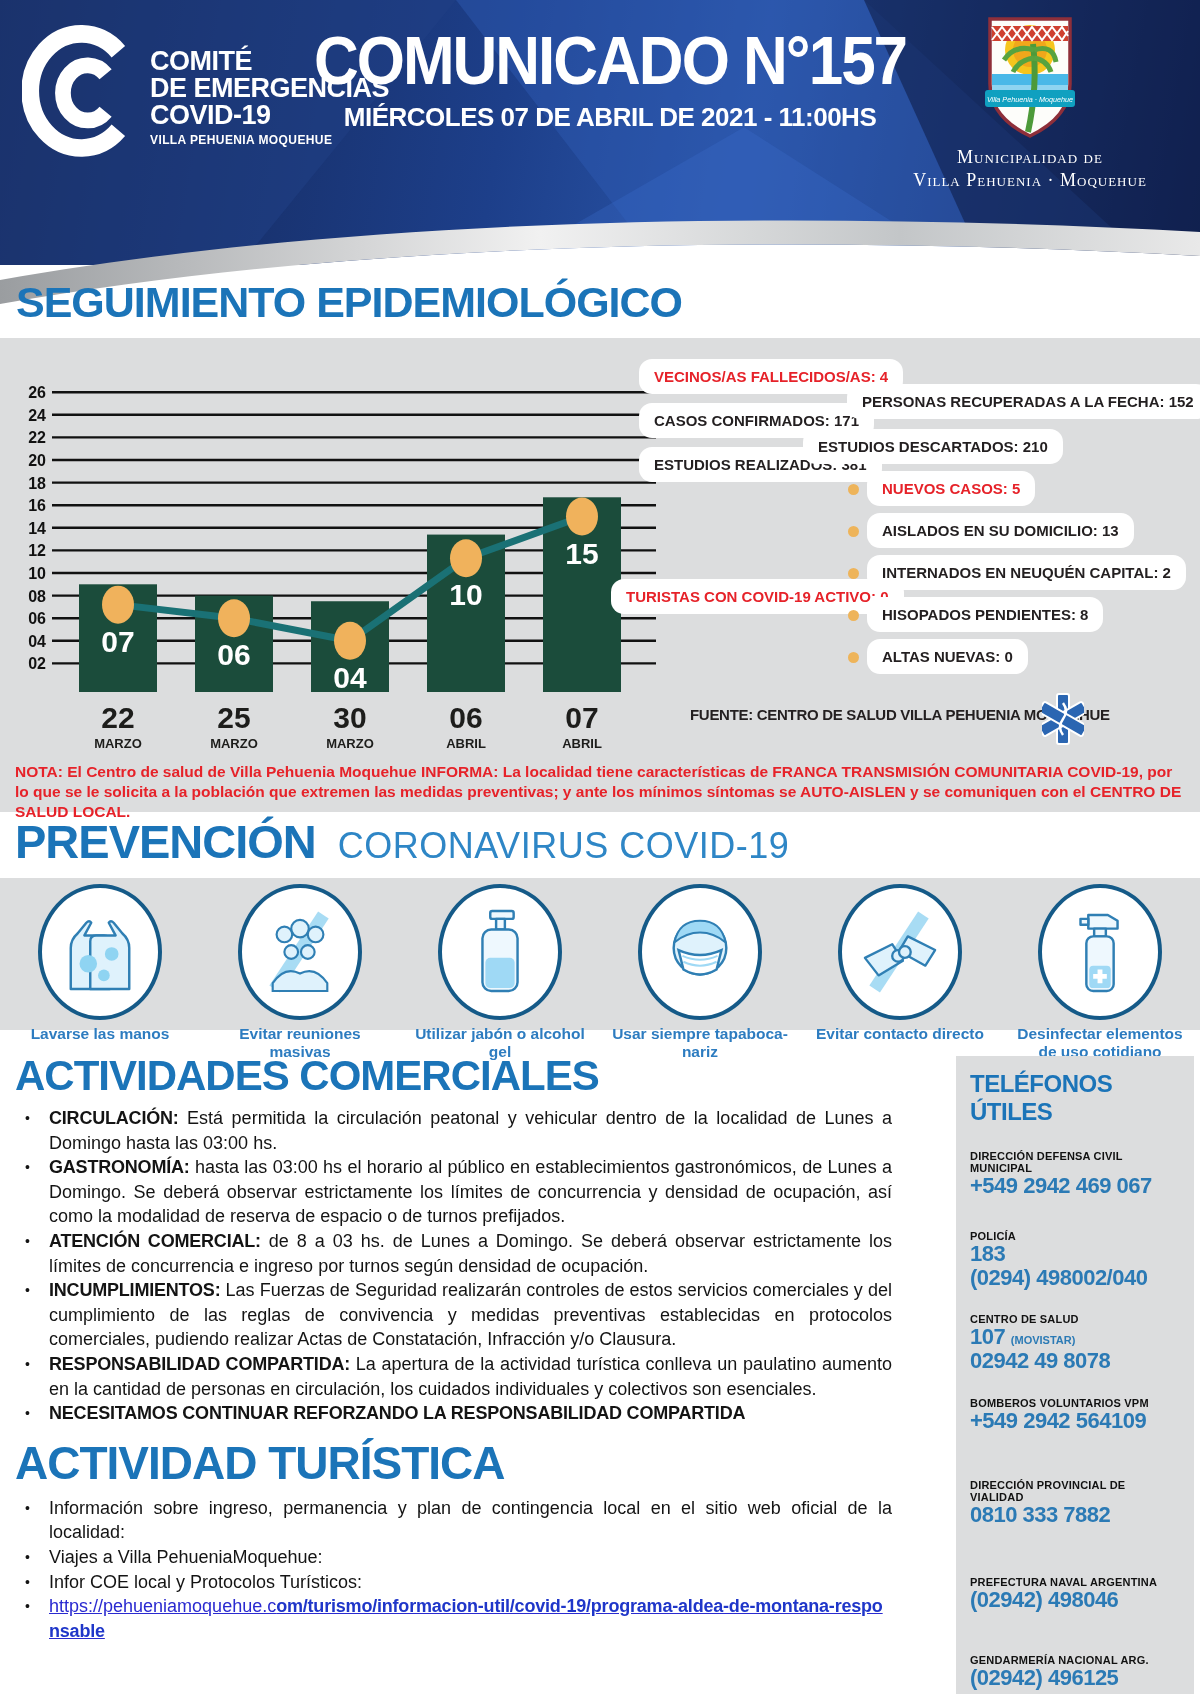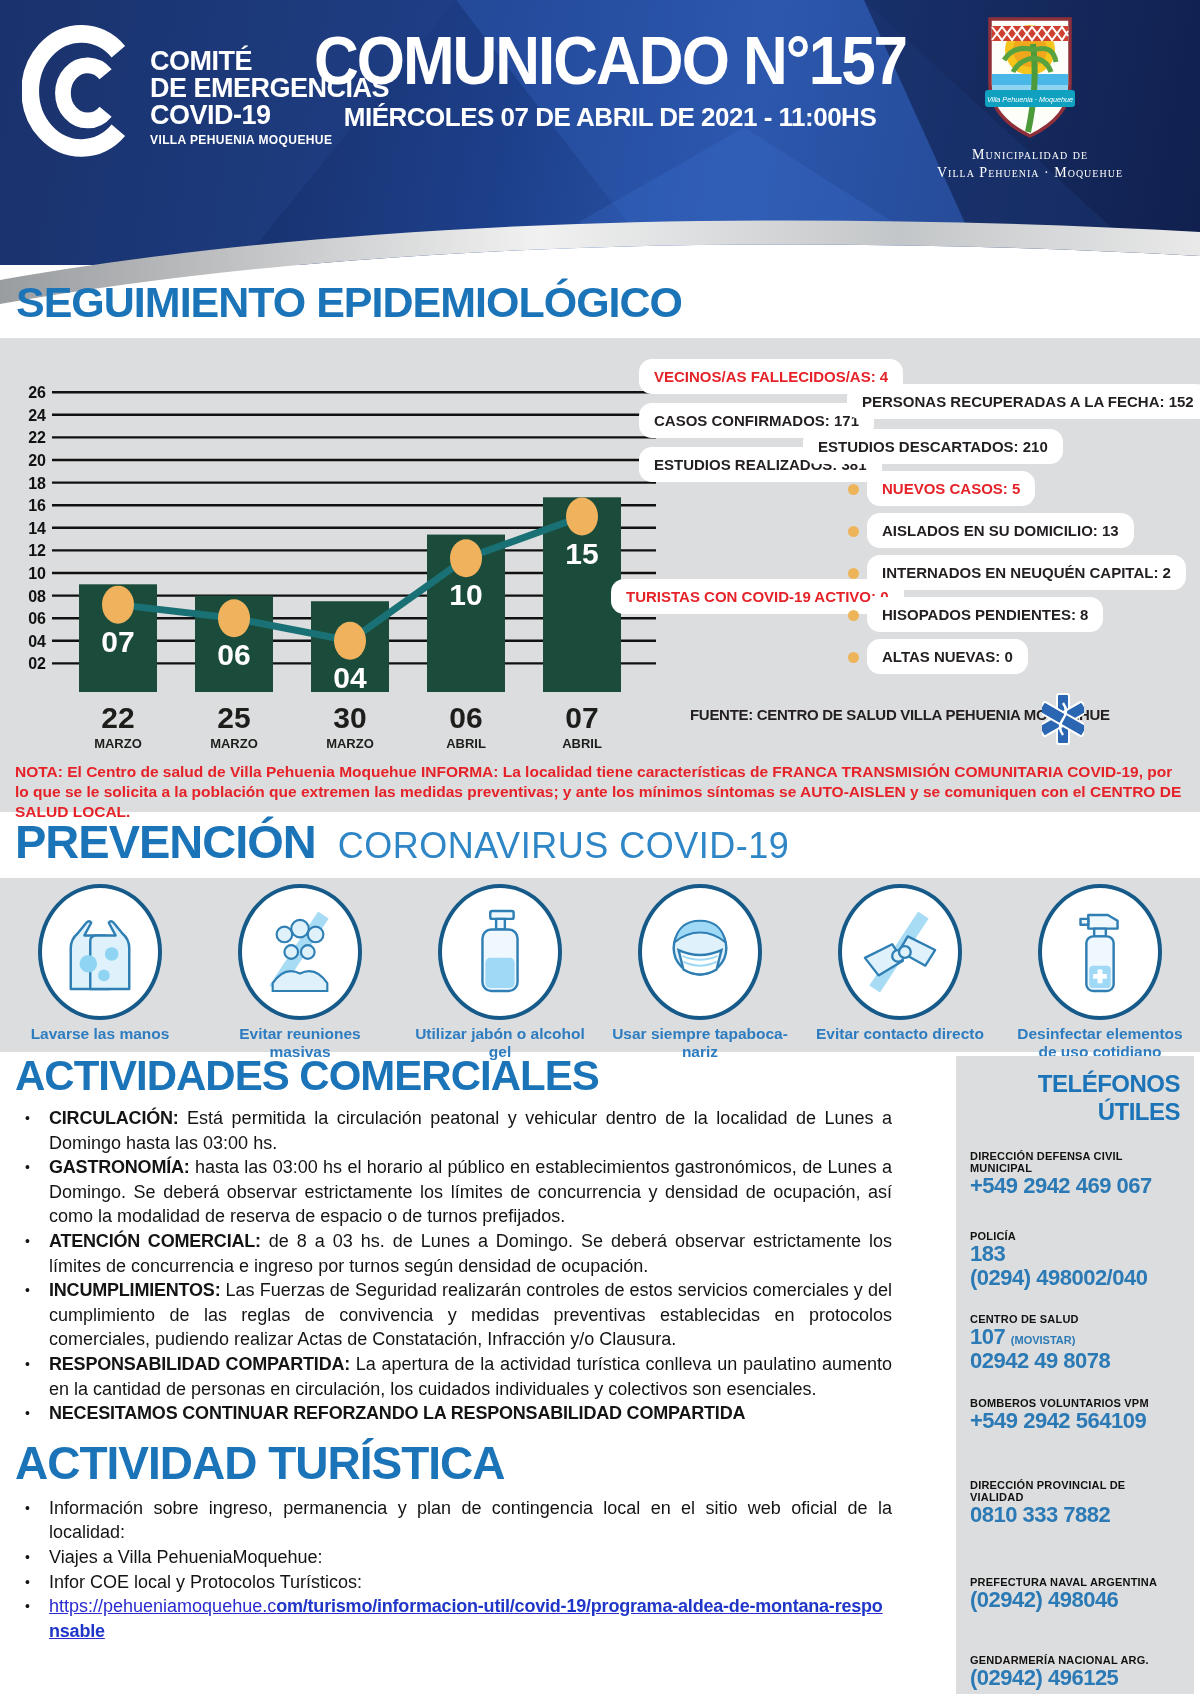--- a/index.html
+++ b/index.html
@@ -18,60 +18,60 @@
   .logo-text{position:absolute;left:150px;top:48px;color:#fff;line-height:1.0;}
   .logo-text .l1{font-size:27px;font-weight:bold;letter-spacing:-.5px;}
   .logo-text .l2{font-size:12px;font-weight:bold;letter-spacing:.4px;margin-top:5px;}
   .masthead{position:absolute;left:300px;top:26px;width:620px;text-align:center;color:#fff;}
   .masthead .title{font-size:62px;font-weight:bold;letter-spacing:-2px;line-height:1.0;
                    transform:scaleY(1.12);transform-origin:top;}
   .masthead .date{font-size:26px;font-weight:bold;letter-spacing:-.5px;margin-top:14px;}
   .muni{position:absolute;left:880px;top:14px;width:300px;text-align:center;color:#fff;}
   .muni .shield{display:block;margin:0 auto;}
   .muni .mn{font-family:"Liberation Serif",serif;font-variant:small-caps;
-            font-size:14px;letter-spacing:1px;line-height:1.25;margin-top:6px;}
+            font-size:18px;letter-spacing:1px;line-height:1.25;margin-top:6px;}
   
   .sec-title{position:absolute;left:16px;top:278px;font-size:43px;font-weight:bold;
              color:#1b74b8;letter-spacing:-1px;}
   .gray-top{position:absolute;left:0;top:338px;width:1200px;height:474px;background:#dcddde;}
   .sbox{position:absolute;background:#fff;border-radius:12px;padding:8px 14px;
         font-size:15px;font-weight:bold;color:#231f20;white-space:nowrap;
         box-shadow:0 0 0 1px #ffffff;}
   .sbox.red{color:#e62229;}
   .bdot{position:absolute;width:11px;height:11px;border-radius:50%;background:#eeb45a;}
   .fuente{position:absolute;left:690px;top:368px;font-size:15px;font-weight:bold;
           color:#231f20;white-space:nowrap;letter-spacing:-.3px;}
   .solicon{position:absolute;left:1042px;top:350px;}
   .nota{position:absolute;left:15px;top:424px;width:1172px;font-size:15.5px;
         font-weight:bold;color:#e62229;line-height:1.28;}
   
   .prev-head{position:absolute;left:15px;top:814px;display:flex;align-items:baseline;gap:22px;}
   .prev-head .pb{font-size:47px;font-weight:bold;color:#1b74b8;letter-spacing:-1px;}
   .prev-head .pr{font-size:36px;color:#2e86c6;letter-spacing:.5px;}
-  .icons-band{position:absolute;left:0;top:878px;width:1200px;height:174px;background:#dcddde;
+  .icons-band{position:absolute;left:0;top:878px;width:1200px;height:152px;background:#dcddde;
               display:flex;justify-content:space-around;align-items:flex-start;padding-top:6px;box-sizing:border-box;}
   .pitem{width:185px;text-align:center;}
   .pcirc{width:116px;height:128px;margin:0 auto;background:#fff;border:4px solid #155a88;
          border-radius:50%;display:flex;align-items:center;justify-content:center;}
   .pcap{margin-top:5px;font-size:15.5px;font-weight:bold;color:#2d7cc0;line-height:1.15;}
   
   .left-col{position:absolute;left:15px;top:1052px;width:877px;}
   .h2{font-size:42px;font-weight:bold;color:#1b74b8;letter-spacing:-1px;margin:0 0 6px 0;}
   .h2.t2{font-size:46px;margin-top:10px;}
   ul.blist{list-style:none;margin:4px 0 0 0;padding:0;font-size:18px;color:#141414;
            line-height:24.6px;text-align:justify;}
   ul.blist li{position:relative;padding-left:34px;}
   ul.blist li::before{content:"•";position:absolute;left:10px;top:0;font-size:14px;color:#141414;}
   ul.blist b{letter-spacing:-.2px;}
   a.lnk{color:#2a2ad0;text-decoration:underline;word-break:break-all;}
   a.lnk b{color:#1f36c9;}
   
   .sidebar{position:absolute;left:956px;top:1056px;width:238px;height:638px;background:#dcddde;
            box-sizing:border-box;padding:14px 14px 0 14px;}
-  .sidebar .st{font-size:24px;font-weight:bold;color:#1b74b8;text-align:right;letter-spacing:-.5px;}
+  .sidebar .st{font-size:24px;font-weight:bold;color:#1b74b8;text-align:left;letter-spacing:-.5px;}
   .pgroup{margin-top:24px;}
   .plabel{font-size:11px;font-weight:bold;color:#111;letter-spacing:.2px;}
   .pnum{font-size:22px;font-weight:bold;color:#2b7ab5;line-height:1.08;letter-spacing:-.5px;}
   .pnum .small{font-size:11px;font-weight:bold;letter-spacing:0;}
   .mt32{margin-top:32px;}.mt24{margin-top:24px;}.mt46{margin-top:46px;}
   .mt50{margin-top:50px;}.mt42{margin-top:42px;}
 </style>
 </head>
 <body>
 

